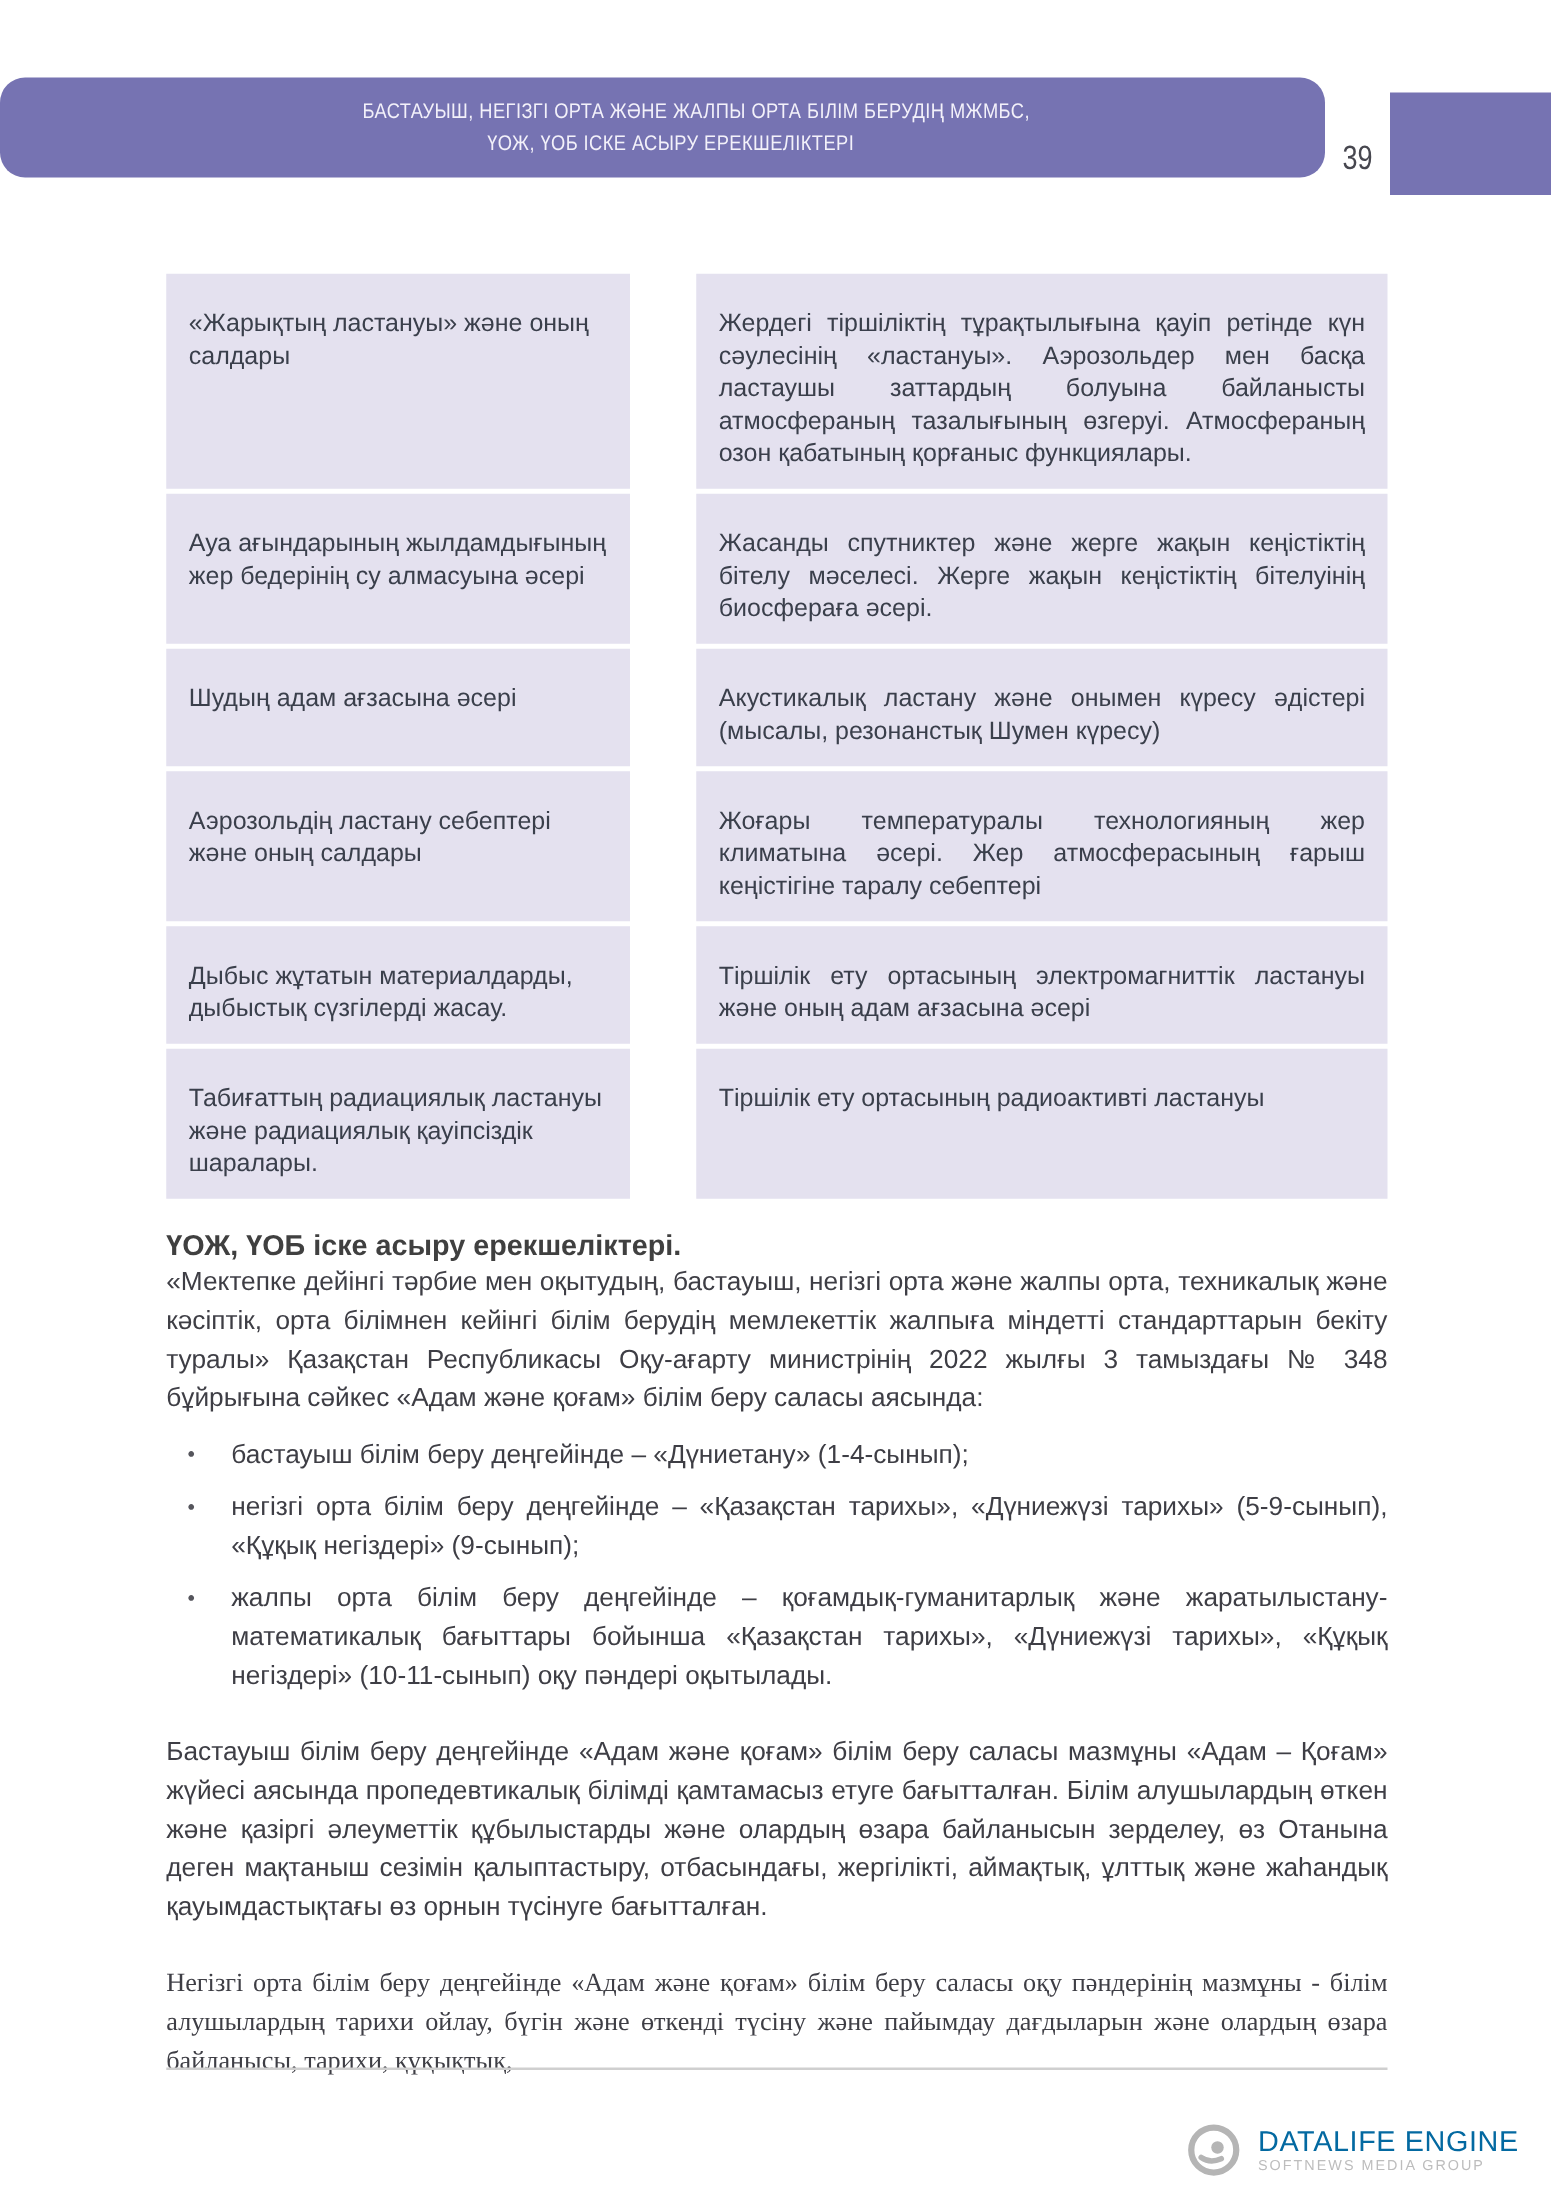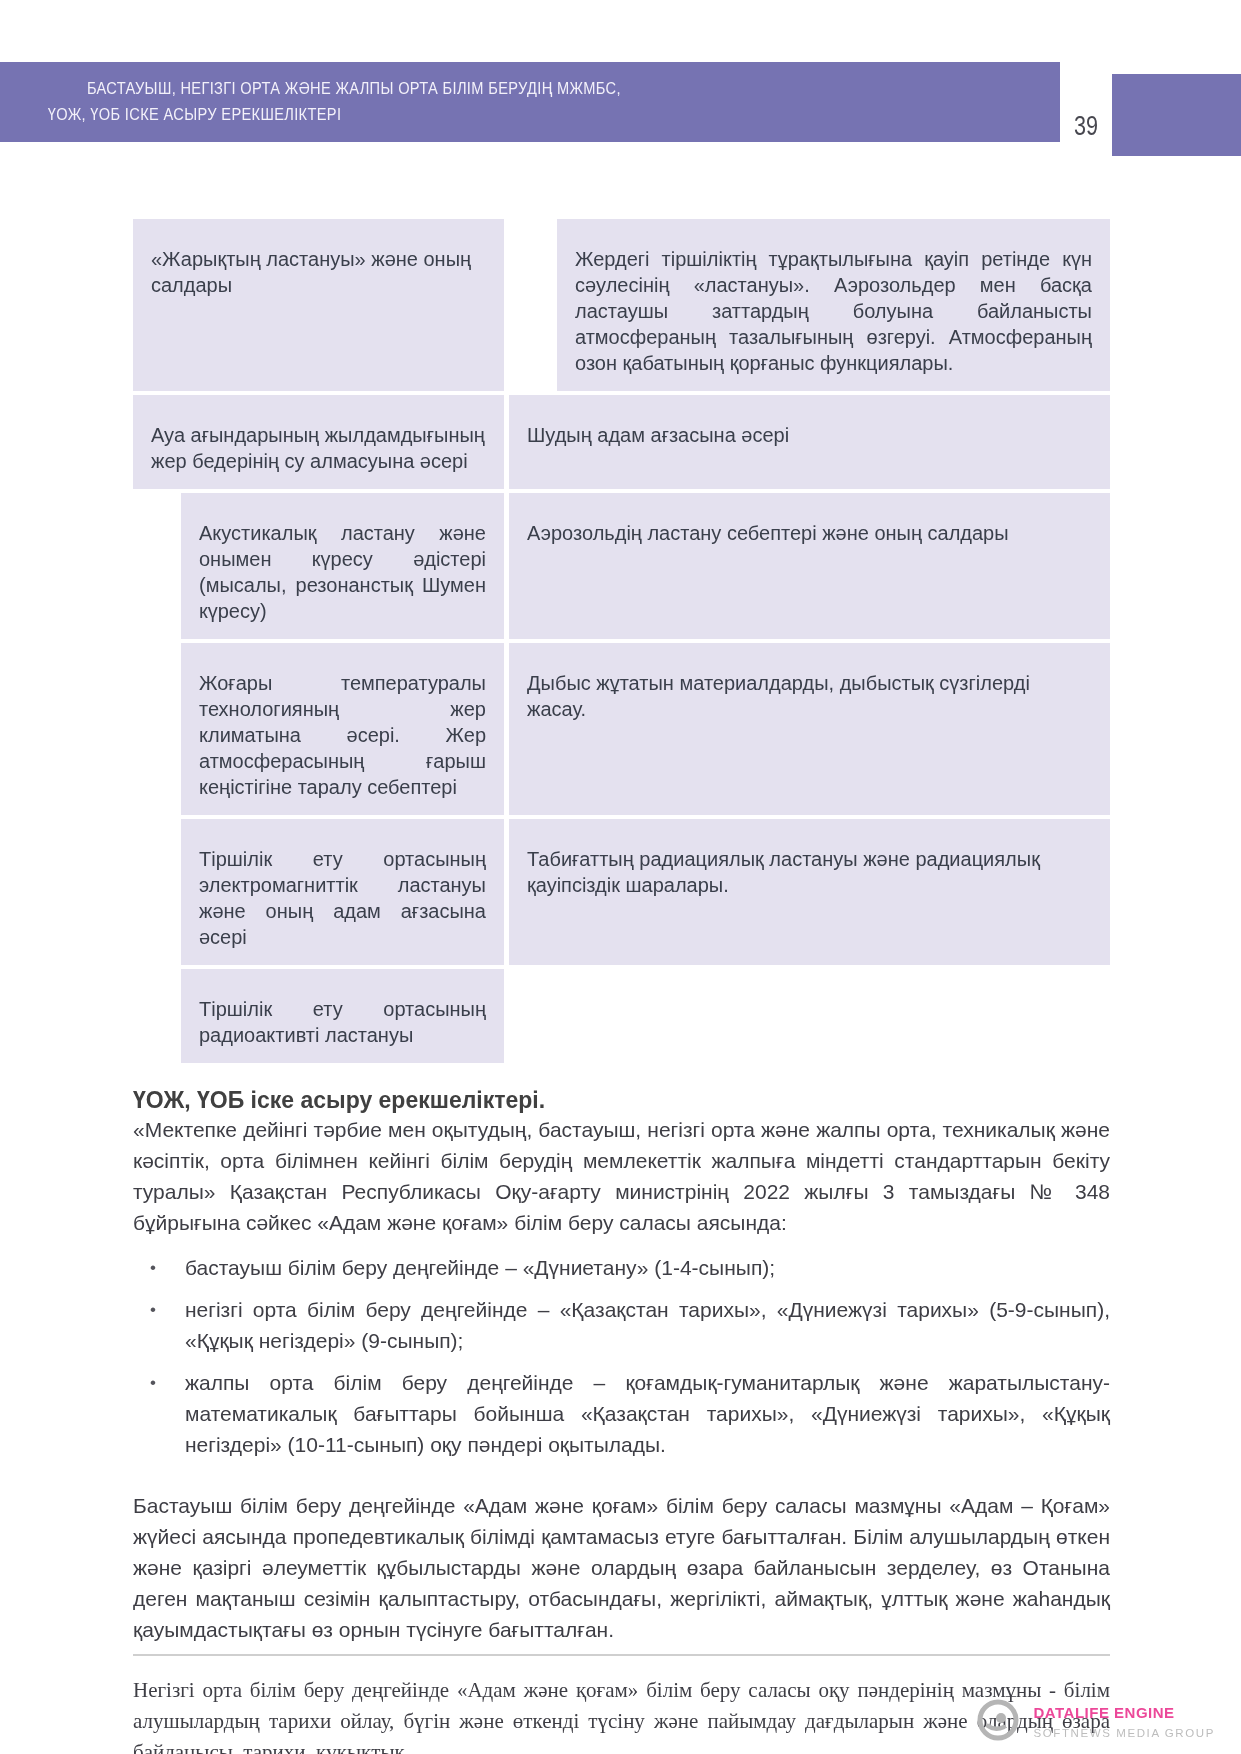--- a/index.html
+++ b/index.html
@@ -3,22 +3,22 @@
 <meta charset="utf-8">
 <style>
   html,body{margin:0;padding:0;background:#ffffff;}
   .page{
     position:relative;width:1241px;height:1754px;background:#ffffff;overflow:hidden;
     font-family:"Liberation Sans",sans-serif;color:#3e3e45;
   }
   
   .band-main{
     position:absolute;left:0;top:62px;width:1060px;height:80px;background:#7673b2;
-    display:flex;flex-direction:column;justify-content:center;align-items:flex-start;
-    padding-right:34px;box-sizing:border-box;
+    display:flex;flex-direction:column;justify-content:center;align-items:center;
+    padding-right:34px;box-sizing:border-box;border-radius:20px;
   }
   .band-text{
     color:#f3f1fa;font-size:17px;line-height:26px;text-align:right;
     letter-spacing:.4px;transform:scaleX(.86);transform-origin:100% 50%;white-space:nowrap;
   }
   .page-num{
     position:absolute;left:1060px;top:62px;width:52px;height:80px;
     display:flex;align-items:flex-end;justify-content:center;
     color:#47474f;font-size:27px;transform-origin:50% 50%;
   }
@@ -52,21 +52,21 @@
     font-size:21px;line-height:31px;text-align:justify;color:#3e3e45;
   }
   .bdot{position:absolute;left:17px;top:0;color:#55555c;font-size:17px;line-height:31px;}
   
   .rule{position:absolute;left:133px;top:1654px;width:977px;height:2px;background:#cfcfcf;}
   .footer{
     position:absolute;right:26px;top:1697px;display:flex;align-items:center;gap:12px;
   }
   .flogo{width:46px;height:46px;flex:0 0 auto;}
   .ftext{display:flex;flex-direction:column;}
-  .fbrand{color:#ec4899;font-size:15px;font-weight:700;letter-spacing:.5px;line-height:26px;}
+  .fbrand{color:#0369a1;font-size:23px;font-weight:400;letter-spacing:.5px;line-height:26px;}
   .ftag{color:#bdbdbd;font-size:11.5px;letter-spacing:1.6px;line-height:15px;}
 </style>
 </head>
 <body>
 
 <div class="page">
 
   <div class="band-main">
     <div class="band-text">БАСТАУЫШ, НЕГІЗГІ ОРТА ЖӘНЕ ЖАЛПЫ ОРТА БІЛІМ БЕРУДІҢ МЖМБС,</div>
     <div class="band-text">ҮОЖ, ҮОБ ІСКЕ АСЫРУ ЕРЕКШЕЛІКТЕРІ</div>
@@ -76,20 +76,21 @@
   </div>
   <div class="band-corner"></div>
 
   <div class="content">
 
     <div class="ctable">
       <div class="cell left">«Жарықтың ластануы» және оның салдары</div>
       <div class="cell right">Жердегі тіршіліктің тұрақтылығына қауіп ретінде күн сәулесінің «ластануы». Аэрозольдер мен басқа ластаушы заттардың болуына байланысты атмосфераның тазалығының өзгеруі. Атмосфераның озон қабатының қорғаныс функциялары.</div>
 
       <div class="cell left">Ауа ағындарының жылдамдығының жер бедерінің су алмасуына әсері</div>
+      <div class="cell right">Жасанды спутниктер және жерге жақын кеңістіктің бітелу мәселесі. Жерге жақын кеңістіктің бітелуінің биосфераға әсері.</div>
 
       <div class="cell left">Шудың адам ағзасына әсері</div>
       <div class="cell right">Акустикалық ластану және онымен күресу әдістері (мысалы, резонанстық Шумен күресу)</div>
 
       <div class="cell left">Аэрозольдің ластану себептері және оның салдары</div>
       <div class="cell right">Жоғары температуралы технологияның жер климатына әсері. Жер атмосферасының ғарыш кеңістігіне таралу себептері</div>
 
       <div class="cell left">Дыбыс жұтатын материалдарды, дыбыстық сүзгілерді жасау.</div>
       <div class="cell right">Тіршілік ету ортасының электромагниттік ластануы және оның адам ағзасына әсері</div>
 

